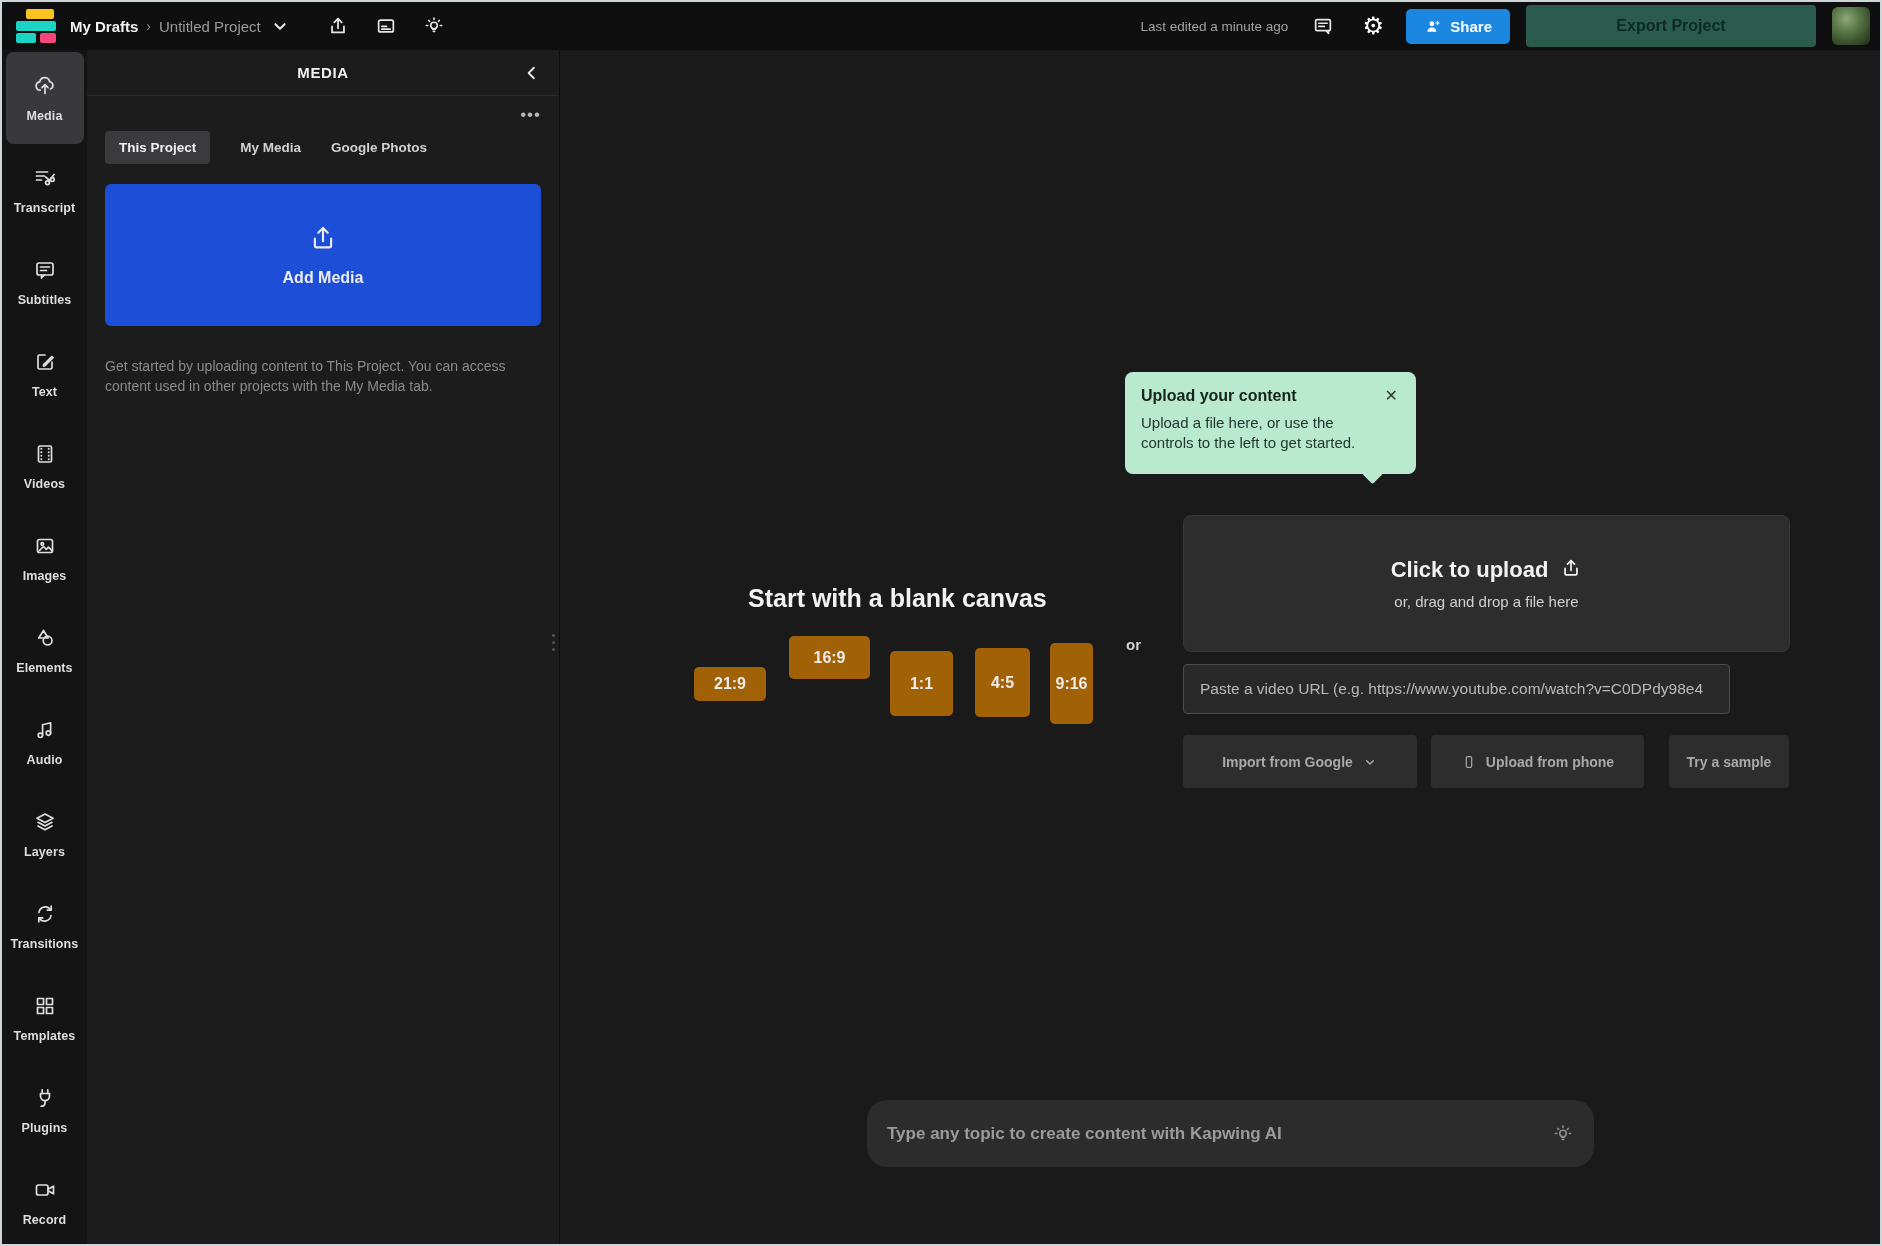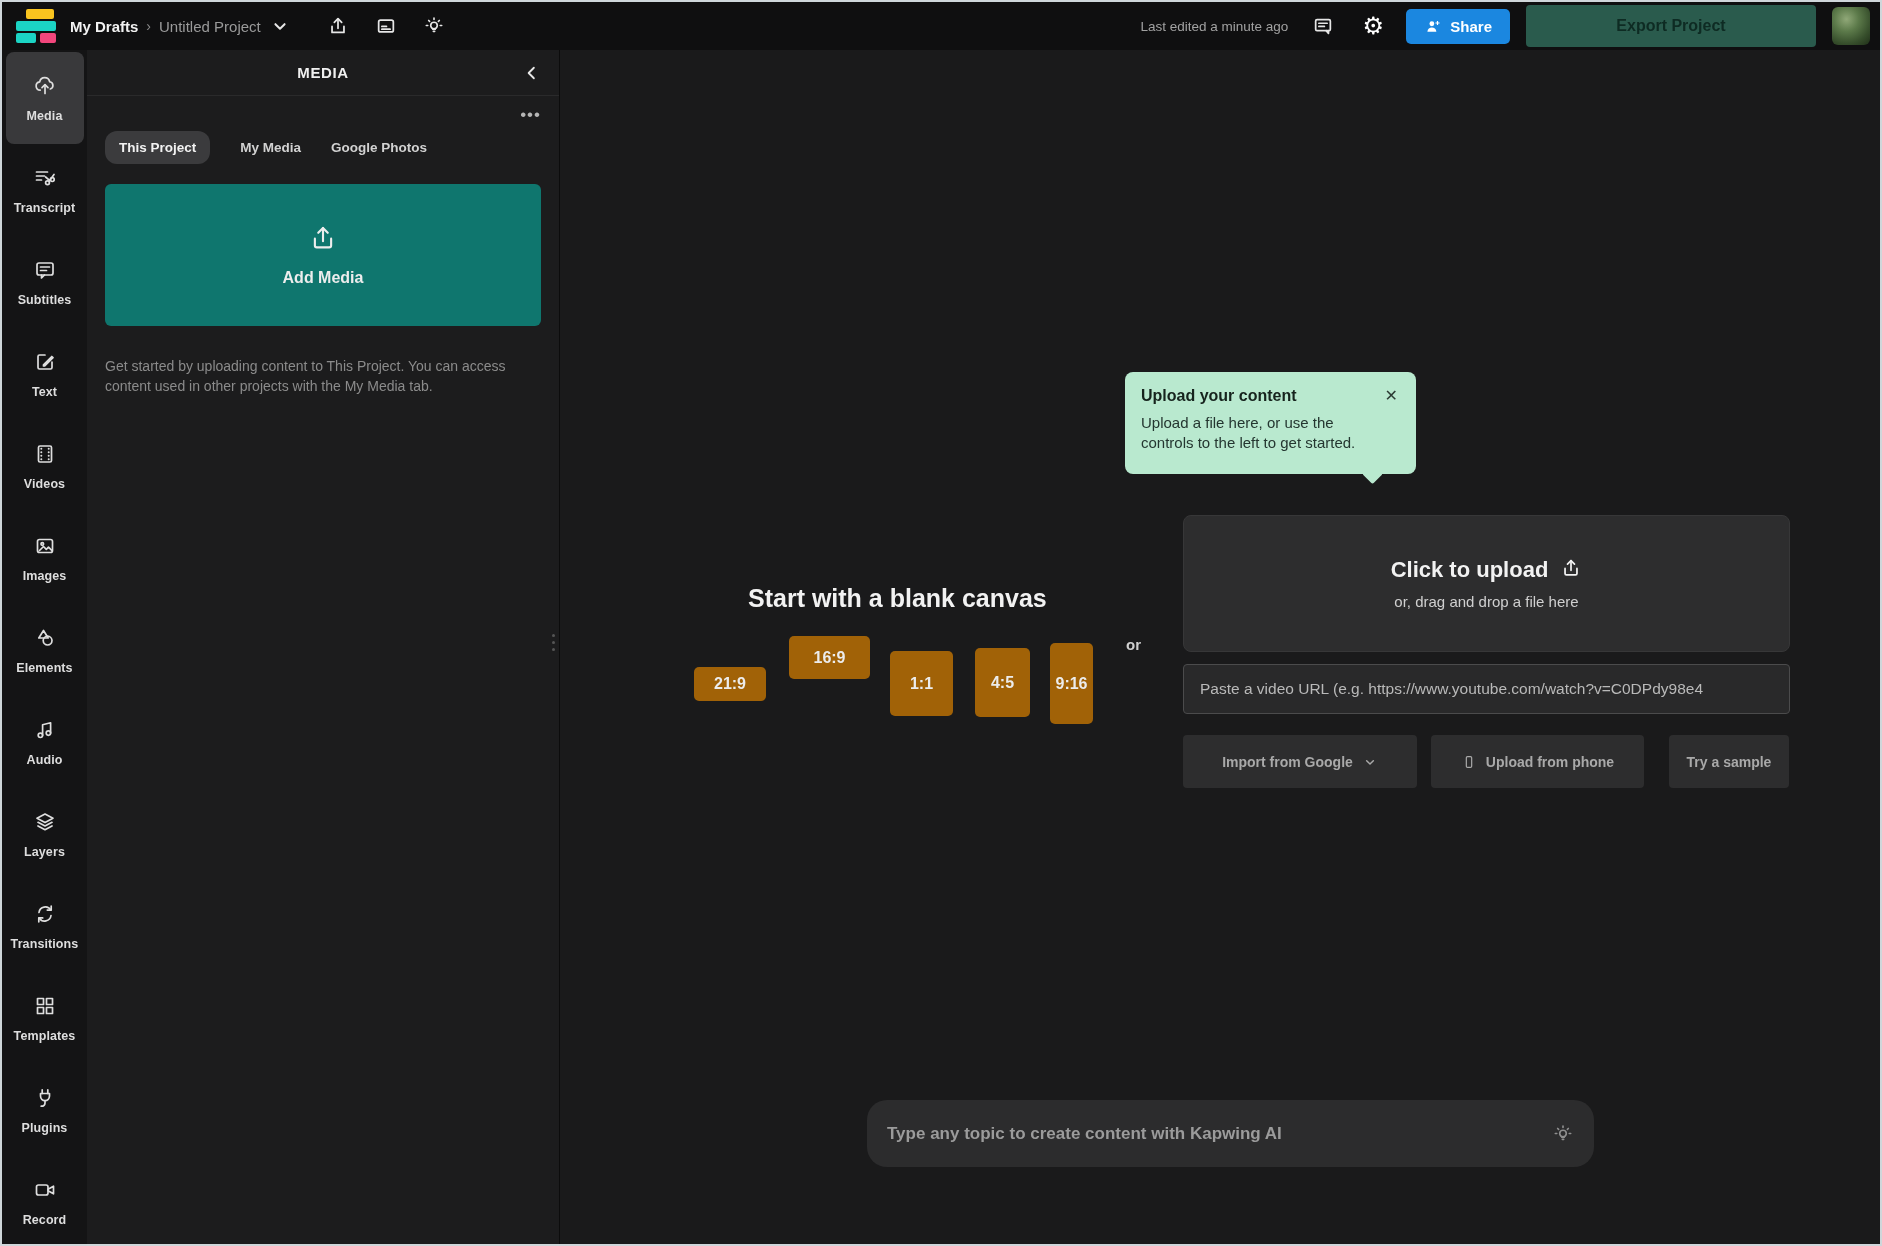--- a/index.html
+++ b/index.html
@@ -42,22 +42,22 @@
   .panel { position:absolute; left:85px; top:48px; width:473px; height:1198px; background:#1c1c1d; z-index:10; border-right:1px solid #0c0c0c; }
   .panel-header { position:relative; height:46px; border-bottom:1px solid #2a2a2b; display:flex; align-items:center; justify-content:center; }
   .panel-title { color:#f0f0f0; font-size:15px; font-weight:bold; letter-spacing:.6px; }
   .panel-collapse { position:absolute; right:14px; top:10px; width:26px; height:26px; display:flex; align-items:center; justify-content:center; color:#e8e8e8; cursor:pointer; }
   .panel-collapse svg { width:18px; height:18px; }
   .panel-body { padding:10px 18px 0 18px; }
   .overflow-row { display:flex; justify-content:flex-end; }
   .overflow-dots { color:#b5b5b5; font-size:17px; letter-spacing:1px; line-height:1; cursor:pointer; }
   .tabs { display:flex; align-items:center; gap:30px; margin-top:8px; }
   .tab { color:#d2d2d2; font-size:13.5px; font-weight:600; cursor:pointer; padding:9px 0; white-space:nowrap; }
-  .tab.selected { background:#3b3b3d; color:#f2f2f2; border-radius:12px; padding:9px 14px; }
-  .add-media-box { margin-top:20px; height:142px; background:#0f766e; border-radius:6px; display:flex; flex-direction:column; align-items:center; justify-content:center; gap:12px; color:#ededed; cursor:pointer; }
+  .tab.selected { background:#3b3b3d; color:#f2f2f2; border-radius:4px; padding:9px 14px; }
+  .add-media-box { margin-top:20px; height:142px; background:#1d4ed8; border-radius:6px; display:flex; flex-direction:column; align-items:center; justify-content:center; gap:12px; color:#ededed; cursor:pointer; }
   .add-media-box svg { width:30px; height:30px; }
   .add-media-label { font-size:16px; font-weight:bold; }
   .panel-desc { margin-top:30px; color:#8b8b8b; font-size:14px; line-height:1.45; width:408px; }
   .drag-handle { position:absolute; left:550px; top:632px; display:flex; flex-direction:column; gap:4px; z-index:25; cursor:col-resize; }
   .drag-handle i { width:3px; height:3px; border-radius:50%; background:#555; }
 
   
   .canvas { position:absolute; left:558px; top:48px; width:1324px; height:1198px; background:#1a1a1b; }
   .blank-title { position:absolute; left:188px; top:534px; color:#f2f2f2; font-size:25px; font-weight:bold; }
   .ratio-btn { position:absolute; background:#a16207; border:none; border-radius:5px; color:#ececec; font-size:16px; font-weight:bold; cursor:pointer; }
@@ -67,21 +67,21 @@
   .r45  { left:415px; top:598px; width:55px; height:69px; }
   .r916 { left:490px; top:593px; width:43px; height:81px; }
   .or-label { position:absolute; left:566px; top:586px; color:#cfcfcf; font-size:15px; font-weight:600; }
 
   .upload-box { position:absolute; left:623px; top:465px; width:607px; height:137px; background:#2d2d2e; border:1px solid #373738; border-radius:8px; display:flex; flex-direction:column; align-items:center; justify-content:center; gap:10px; cursor:pointer; }
   .upload-title-row { display:flex; align-items:center; gap:12px; color:#f2f2f2; }
   .upload-title { font-size:22px; font-weight:bold; }
   .upload-title-row svg { width:22px; height:22px; }
   .upload-sub { color:#d0d0d0; font-size:15px; }
 
-  .url-input { position:absolute; left:623px; top:614px; width:607px; height:50px; background:#29292a; border:1px solid #4b4b4c; border-radius:4px; color:#e8e8e8; font-size:15.5px; padding:0 16px; font-family:"Liberation Sans", sans-serif; }
+  .url-input { position:absolute; left:623px; top:614px; width:547px; height:50px; background:#29292a; border:1px solid #4b4b4c; border-radius:4px; color:#e8e8e8; font-size:15.5px; padding:0 16px; font-family:"Liberation Sans", sans-serif; }
   .url-input::placeholder { color:#b9b9b9; opacity:1; }
 
   .action-btn { position:absolute; top:685px; height:53px; background:#2d2d2e; border:none; border-radius:4px; color:#a9a9a9; font-size:14px; font-weight:600; display:flex; align-items:center; justify-content:center; gap:9px; cursor:pointer; font-family:"Liberation Sans", sans-serif; }
   .action-btn svg { width:16px; height:16px; }
   .act-google { left:623px; width:234px; }
   .act-phone { left:871px; width:213px; }
   .act-sample { left:1109px; width:120px; }
 
   
   .tooltip { position:absolute; left:565px; top:322px; width:291px; height:102px; background:#b9e9cf; border-radius:8px; padding:15px 16px; z-index:15; }

